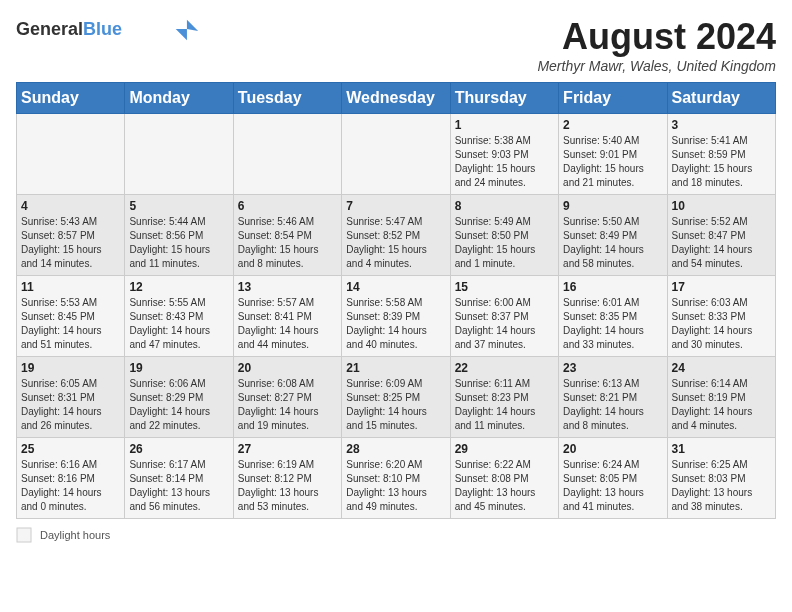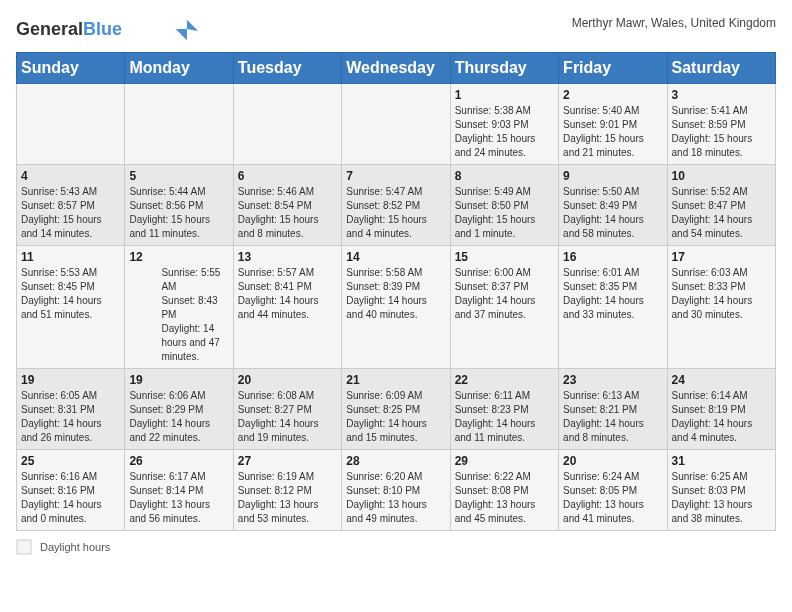--- a/index.html
+++ b/index.html
@@ -37,23 +37,24 @@
     }
     .title-block {
       text-align: right;
     }
     .main-title {
       font-size: 36px;
       font-weight: bold;
       color: #222;
     }
     .subtitle {
-      font-size: 12px;
+      font-size: 14px;
       color: #444;
       font-weight: normal;
+      font-style: italic;
     }
     table {
       width: 100%;
       border-collapse: collapse;
       font-size: 11px;
     }
     thead tr th {
       background-color: #3a7abf;
       color: #fff;
       padding: 6px 4px;
@@ -108,20 +109,21 @@
         <div class="logo-text">
           General<span>Blue</span>
         </div>
         <svg class="logo-icon" viewBox="0 0 30 30">
           <polygon points="16,4 28,16 16,14 16,26 4,14 16,14" fill="#4a90d9"></polygon>
         </svg>
       </div>
     </div>
   </div>
   <div class="title-block">
+    <div class="main-title">August 2024</div>
     <div class="subtitle">Merthyr Mawr, Wales, United Kingdom</div>
   </div>
 </div>
 
 <table>
   <thead>
     <tr>
     <th>Sunday</th>
         <th>Monday</th>
         <th>Tuesday</th>
@@ -202,21 +204,21 @@
       </tr>
       <tr>
         <td>
           <div class="day-num">11</div>
           <div class="day-info" style="white-space: pre-line;">Sunrise: 5:53 AM
 Sunset: 8:45 PM
 Daylight: 14 hours and 51 minutes.</div>
         </td>
         <td>
           <div class="day-num">12</div>
-          <div class="day-info" style="white-space: pre-line; margin-left: 32px;">Sunrise: 5:55 AM
+          <div class="day-info" style="white-space: pre-line;">Sunrise: 5:55 AM
 Sunset: 8:43 PM
 Daylight: 14 hours and 47 minutes.</div>
         </td>
         <td>
           <div class="day-num">13</div>
           <div class="day-info" style="white-space: pre-line;">Sunrise: 5:57 AM
 Sunset: 8:41 PM
 Daylight: 14 hours and 44 minutes.</div>
         </td>
         <td>

